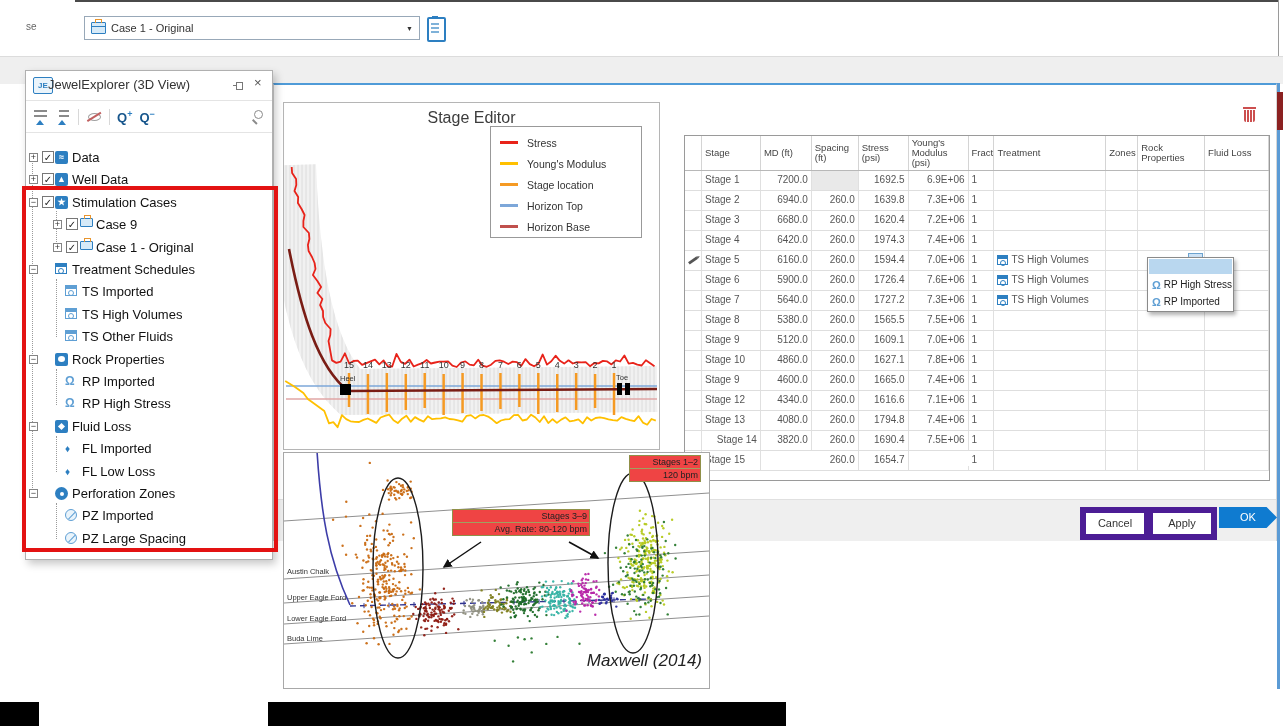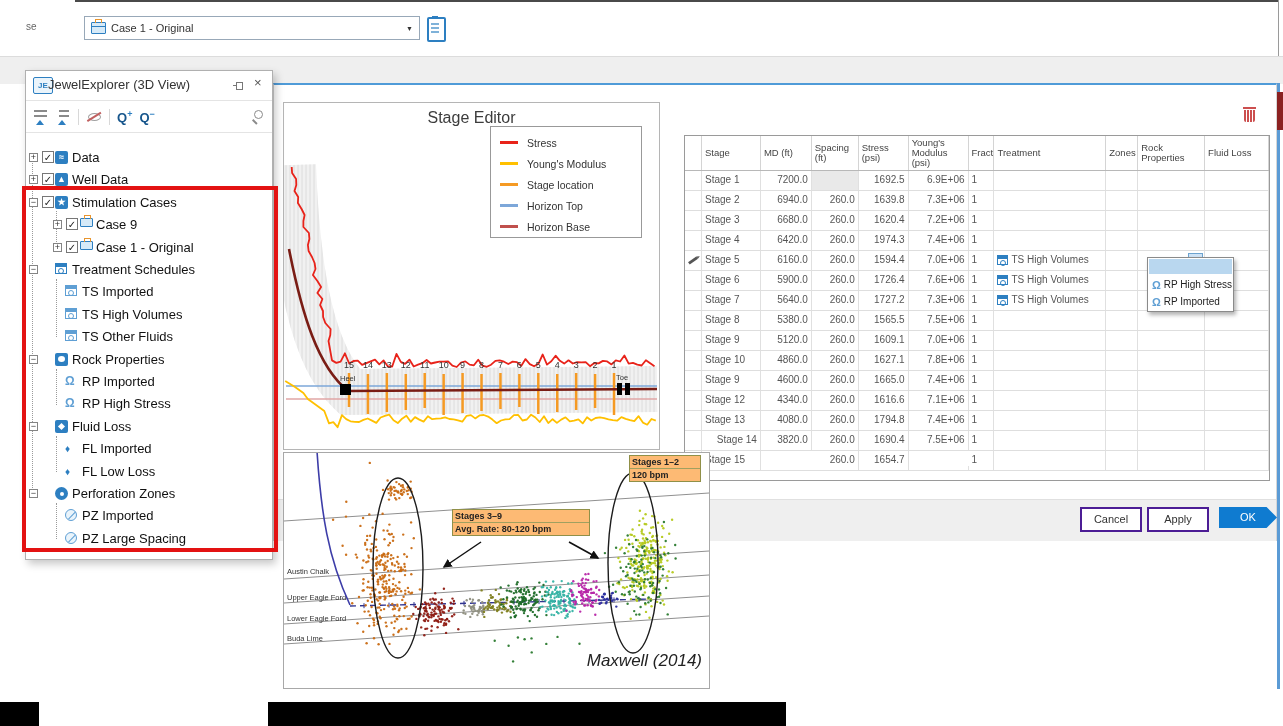--- a/index.html
+++ b/index.html
@@ -24,21 +24,21 @@
   
   #clipboard{left:427px;top:17px;width:15px;height:21px;border:2px solid #2d7fc1;border-radius:2px;background:#fff}
   #clipboard::before{content:"";position:absolute;left:3px;top:-3px;width:6px;height:3px;background:#2d7fc1}
   #clipboard::after{content:"";position:absolute;left:2px;top:4px;width:8px;height:2px;background:#7fb2d9;
                     box-shadow:0 4px #7fb2d9,0 8px #7fb2d9}
 
   
   #dialog{left:273px;top:83px;width:1004px;height:458px;background:#fff;box-sizing:border-box;
           border-top:2px solid #4f9bd8;border-left:1px solid #cfcfcf;border-right:1px solid #d6d6d6}
   #footer{position:absolute;left:0;bottom:0;width:100%;height:41px;background:#efefef;border-top:1px solid #e0e0e0}
-  .btn{position:absolute;top:7px;width:58px;height:21px;background:#fff;border:2px solid #4c1d95;
+  .btn{position:absolute;top:7px;width:58px;height:21px;background:#fff;border:6px solid #4c1d95;
        font-size:11px;color:#333;text-align:center;line-height:21px}
   #btn-cancel{left:806px}
   #btn-apply{left:873px}
   #btn-ok{left:945px;background:#0f7bd0;color:#fff;border:none;
           clip-path:polygon(0 0,82% 0,100% 50%,82% 100%,0 100%)}
   #win-edge-blue{left:1277px;top:83px;width:3px;height:606px;background:#5b9bd5}
   #win-edge-red{left:1277px;top:92px;width:6px;height:38px;background:#8b2121}
 
   
   #trash{left:1243px;top:106px;width:13px;height:17px}
@@ -50,21 +50,21 @@
   #stage-panel{left:283px;top:102px;width:377px;height:348px;border:1px solid #b5b5b5;background:#fff;box-sizing:border-box}
   #stage-title{position:absolute;left:0;top:6px;width:100%;text-align:center;font-size:16px;color:#3c3c3c}
   #legend{position:absolute;left:206px;top:23px;width:152px;height:112px;border:1px solid #999;background:#fff;padding-top:5px;box-sizing:border-box}
   .leg-item{height:21px;display:flex;align-items:center;padding-left:9px}
   .leg-dash{width:18px;height:3px;margin-right:9px}
   .leg-label{font-size:10.5px;color:#333}
   svg text{font-family:"Liberation Sans",sans-serif}
 
   
   #scatter-panel{left:283px;top:452px;width:427px;height:237px;border:1px solid #a8a8a8;background:#fff;box-sizing:border-box;z-index:6}
-  .callout{position:absolute;background:#fdba74;border:1px solid #909048;text-align:left;font-size:9px;color:#222;font-weight:bold;z-index:3}
+  .callout{position:absolute;background:#ef4444;border:1px solid #909048;text-align:right;font-size:9px;color:#222;font-weight:normal;z-index:3}
   .co-top{display:block;border-bottom:1px solid #a0a060;padding:1px 2px}
   .co-bot{display:block;padding:1px 2px}
   #callout1{left:345px;top:2px;width:70px}
   #callout2{left:168px;top:56px;width:136px}
   #maxwell{position:absolute;left:278px;top:198px;width:140px;text-align:right;font-size:17px;font-style:italic;color:#222}
 
   
   #grid{left:684px;top:135px;width:586px;height:346px;border:1px solid #9a9a9a;background:#fff;box-sizing:border-box;z-index:3}
   .thead{display:flex;height:34px;border-bottom:1px solid #b8b8b8}
   .hcell{font-size:9.5px;color:#444;border-right:1px solid #d4d4d4;box-sizing:border-box;

